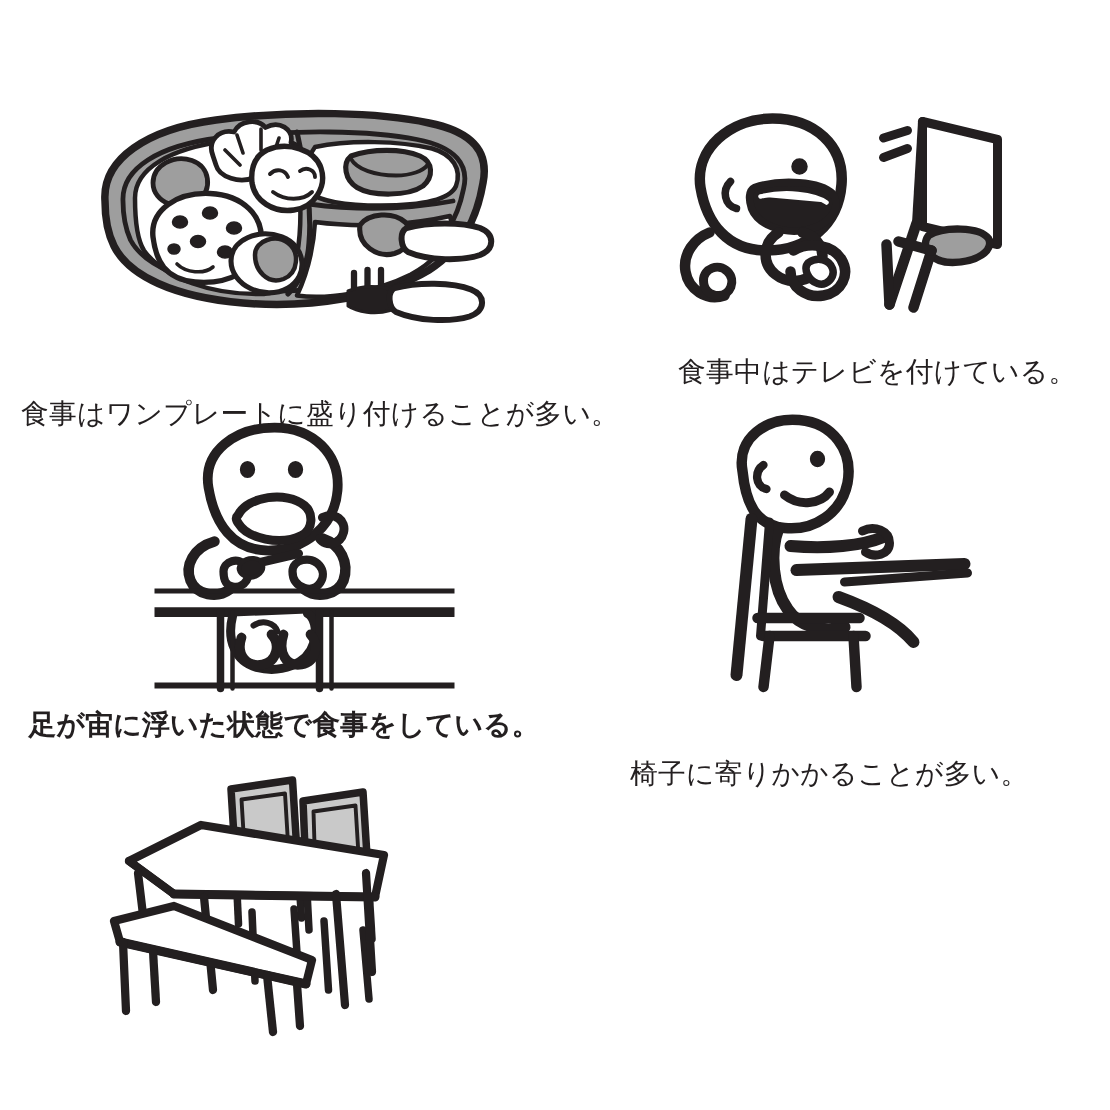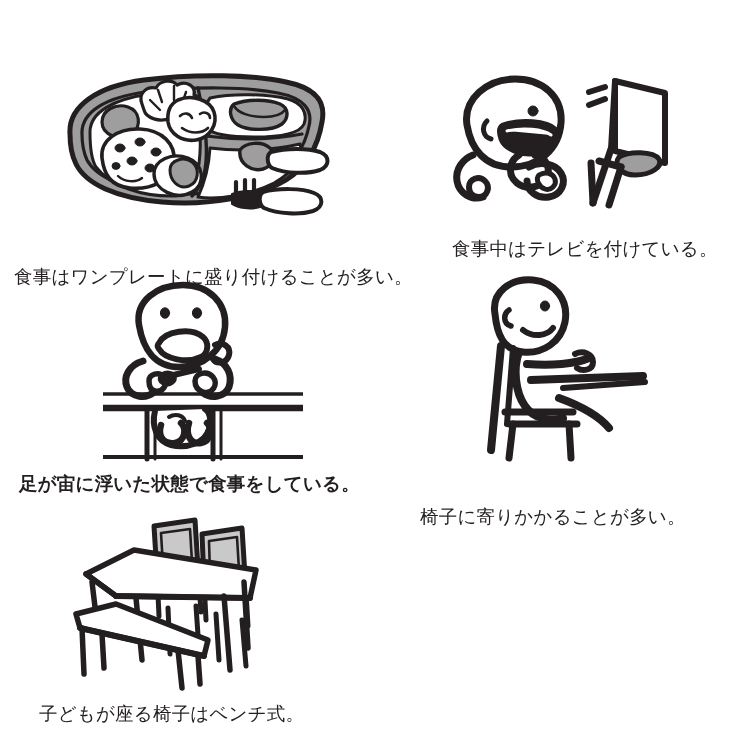--- a/index.html
+++ b/index.html
@@ -276,15 +276,14 @@
         <path d="M120 142 L124 180" fill="none" stroke="#231f20" stroke-width="5.5"></path>
         <path d="M140 148 L142 176" fill="none" stroke="#231f20" stroke-width="5.5"></path>
       </g>
     </svg>
   </div>
 
   <div class="caption cap-plate">食事はワンプレートに盛り付けることが多い。</div>
   <div class="caption cap-tv">食事中はテレビを付けている。</div>
   <div class="caption cap-float">足が宙に浮いた状態で食事をしている。</div>
   <div class="caption cap-lean">椅子に寄りかかることが多い。</div>
-  <div class="caption cap-bench">子どもが座る椅子はベンチ式。</div>
 
 </div>
 
 </body></html>

